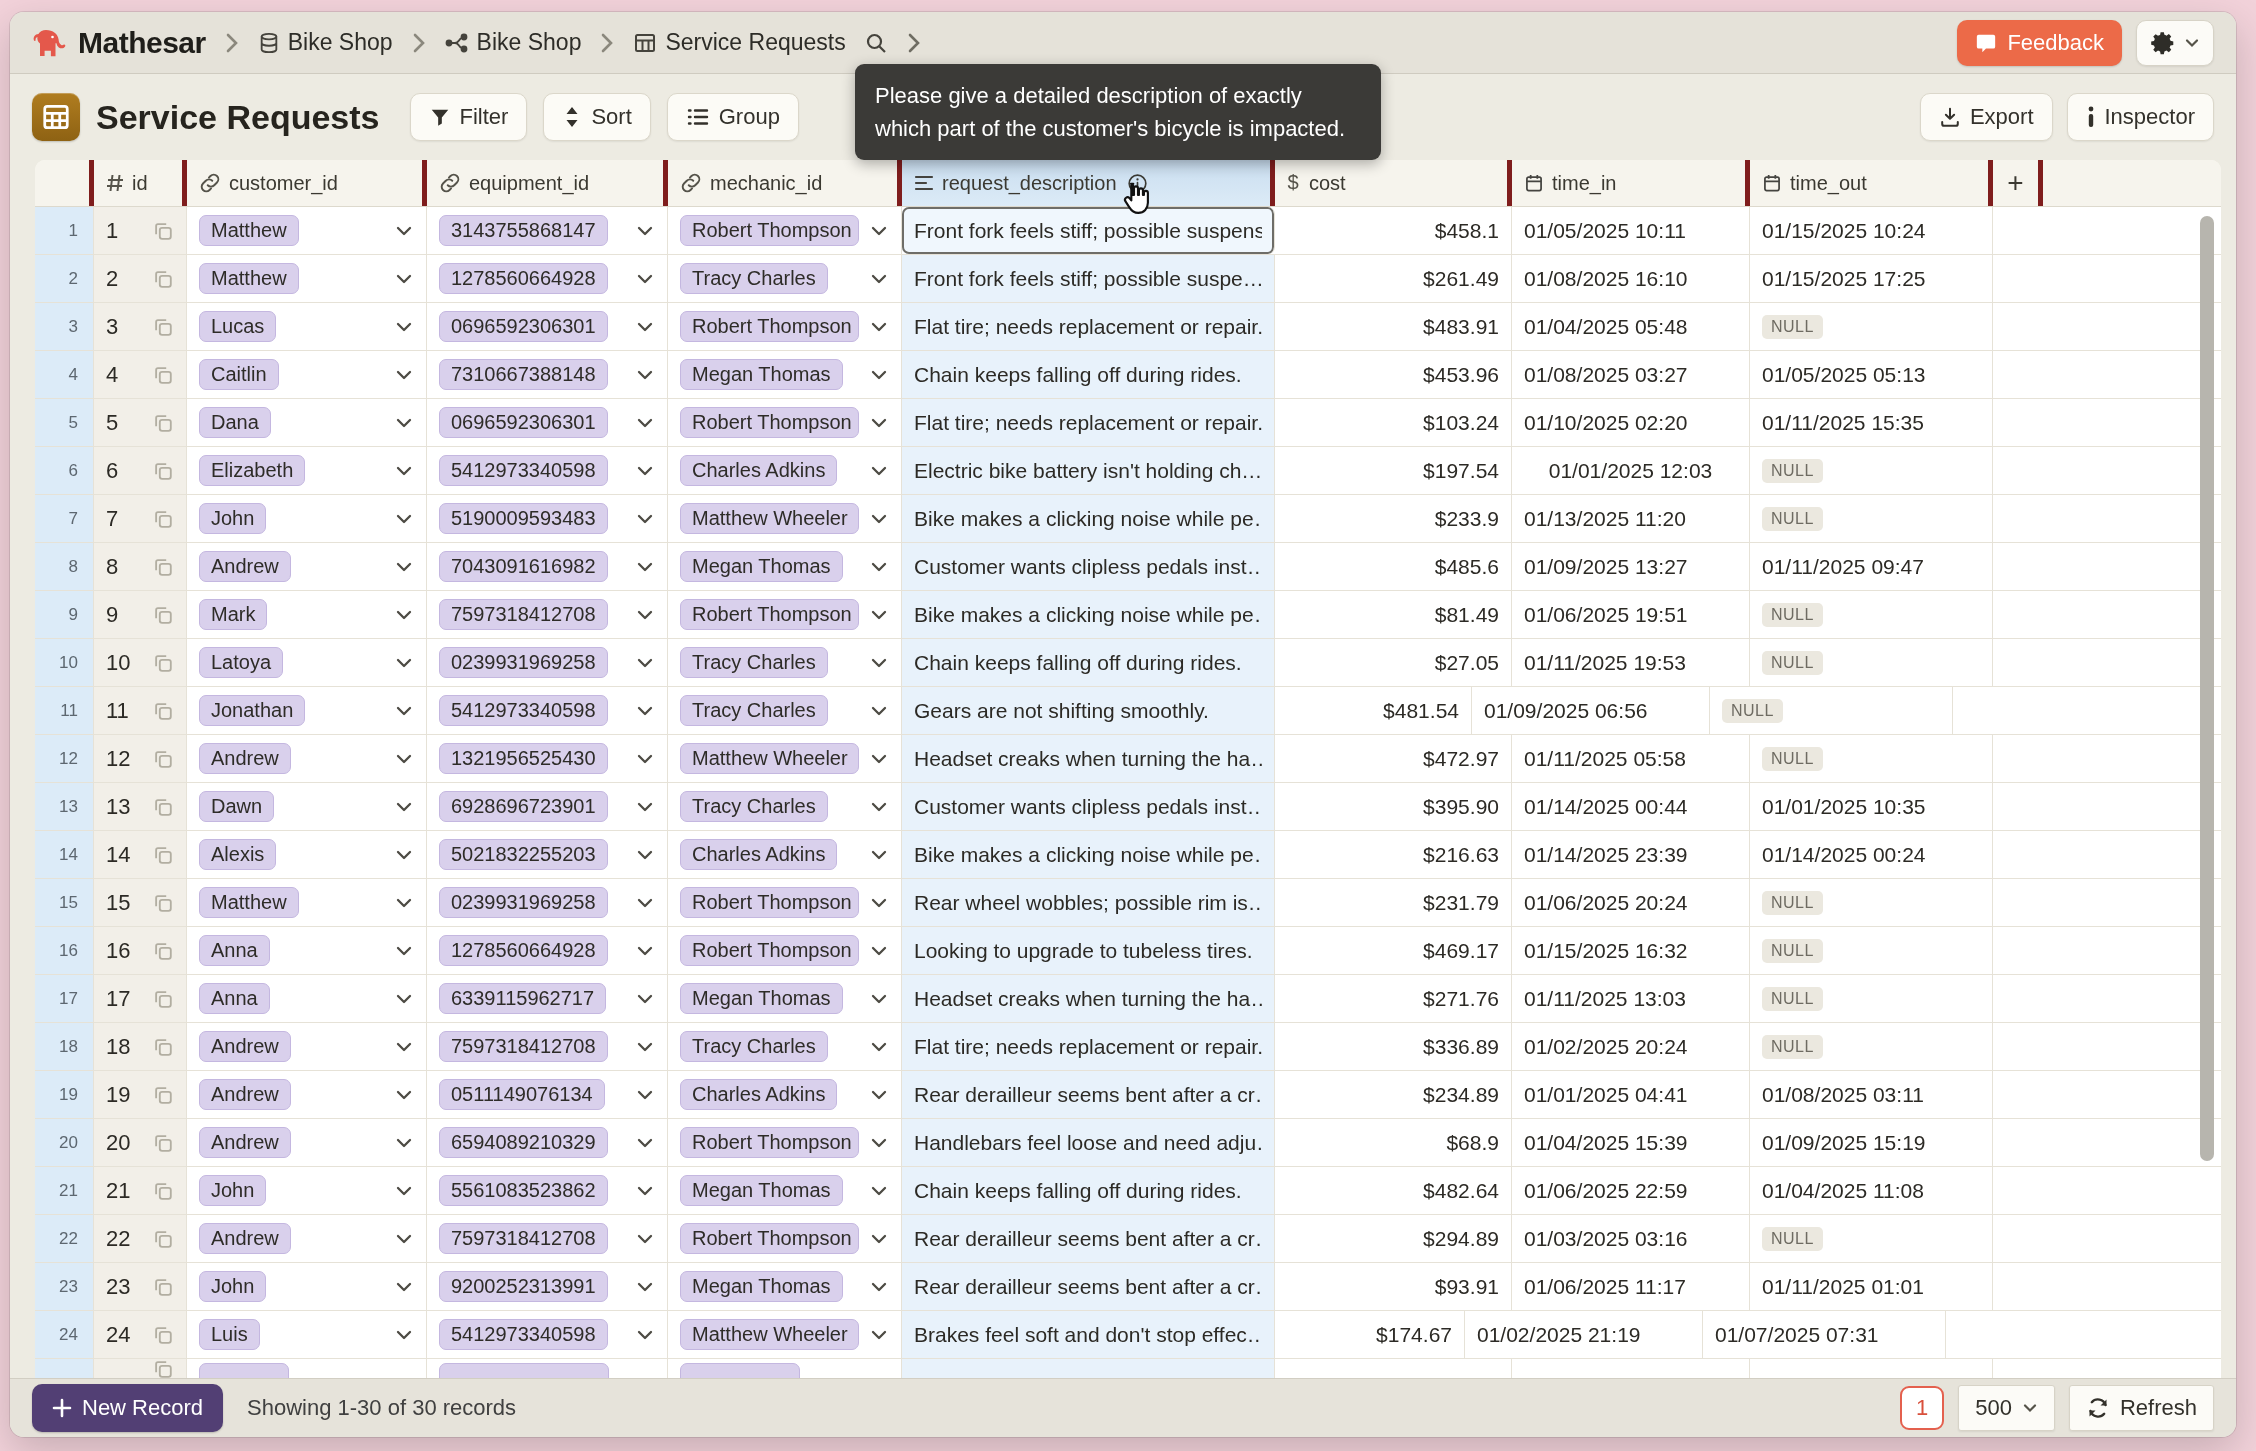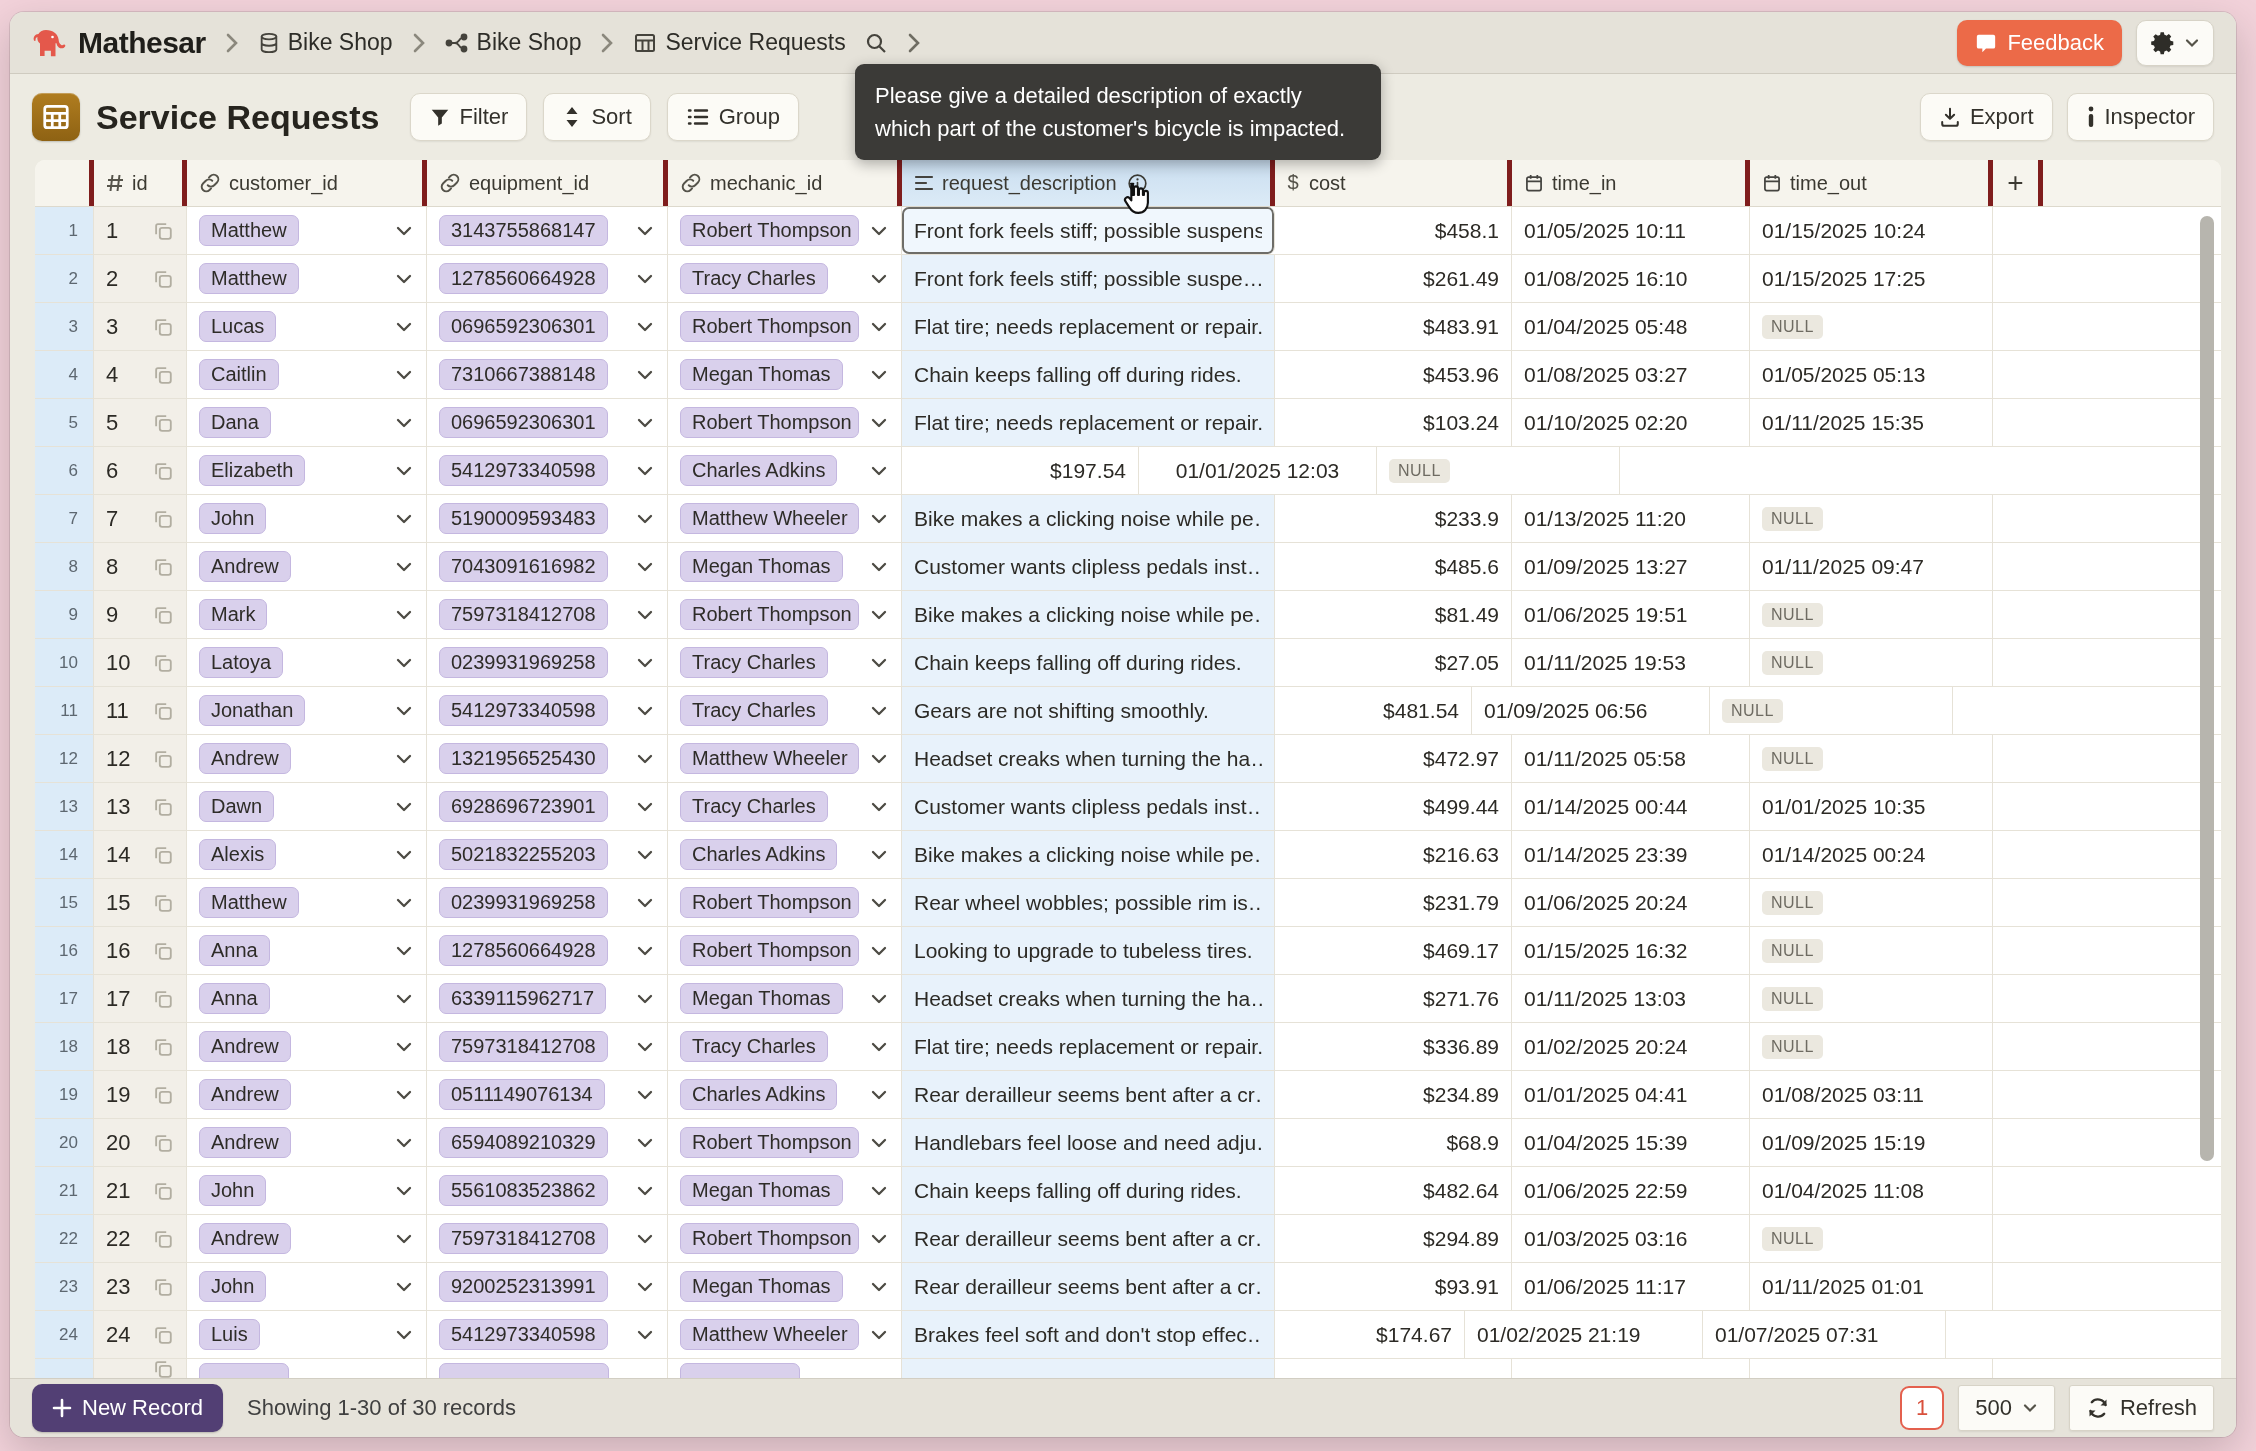--- a/index.html
+++ b/index.html
@@ -612,20 +612,23 @@
             </span>
           </div>
           <div class="cell" style="width: 234px;">
             <span class="pill">Charles Adkins</span>
     <span class="chev" style="display:flex">
               <svg width="20" height="20" viewBox="0 0 20 20">
                 <path d="M4 7l6 6 6-6" fill="none" stroke="#4d4b44" stroke-width="2.3" stroke-linecap="round" stroke-linejoin="round"></path>
               </svg>
             </span>
           </div>
+          <div class="cell c-desc" style="width: 373px;">
+            <div class="txt">Electric bike battery isn't holding ch…</div>
+          </div>
           <div class="cell c-cost" style="width: 237px;">
             <span>$197.54</span>
           </div>
           <div class="cell" style="width: 238px; justify-content: center;">
             <span>01/01/2025 12:03</span>
           </div>
           <div class="cell" style="width: 243px;">
             <span class="null-pill">NULL</span>
           </div>
         </div>
@@ -963,21 +966,21 @@
     <span class="chev" style="display:flex">
               <svg width="20" height="20" viewBox="0 0 20 20">
                 <path d="M4 7l6 6 6-6" fill="none" stroke="#4d4b44" stroke-width="2.3" stroke-linecap="round" stroke-linejoin="round"></path>
               </svg>
             </span>
           </div>
           <div class="cell c-desc" style="width: 373px;">
             <div class="txt">Customer wants clipless pedals inst…</div>
           </div>
           <div class="cell c-cost" style="width: 237px;">
-            <span>$499.44</span>
+            <span>$395.90</span>
           </div>
           <div class="cell" style="width: 238px;">
             <span>01/14/2025 00:44</span>
           </div>
           <div class="cell" style="width: 243px;">
             <span>01/01/2025 10:35</span>
           </div>
         </div>
         <div class="row">
           <div class="cell c-num" style="width: 59px;">14</div>

